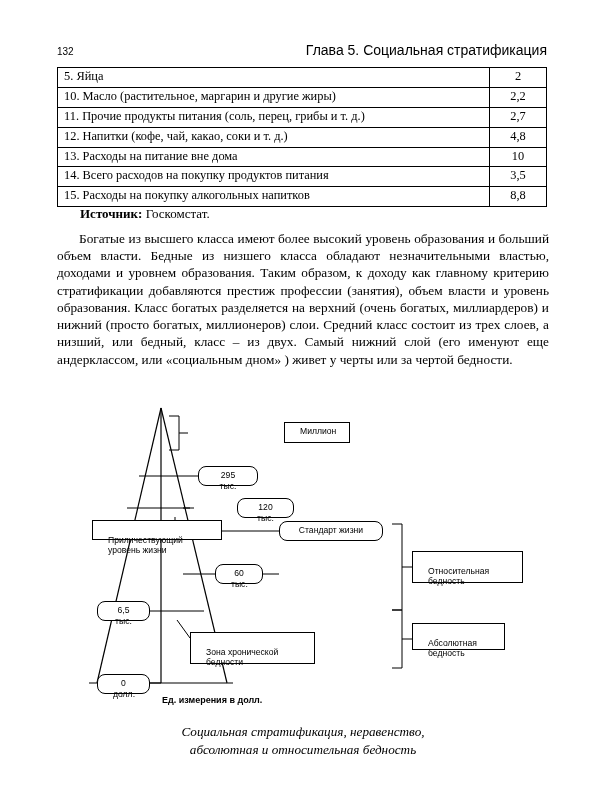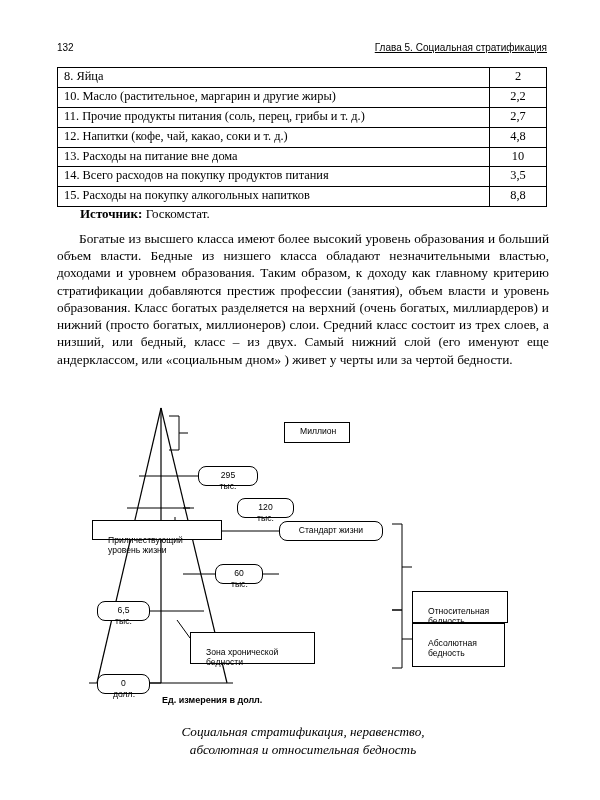--- a/index.html
+++ b/index.html
@@ -32,22 +32,21 @@
     justify-content: space-between;
     font-family: "Liberation Sans", sans-serif;
     font-size: 9.5px;
   }
   .page-number {
     font-family: "Liberation Sans", sans-serif;
     font-size: 10px;
   }
   .chapter-title {
     font-family: "Liberation Sans", sans-serif;
-    font-size: 10px;
-    text-decoration: underline;
+    font-size: 14px;
   }
   
   .table-wrap {
     position: absolute;
     left: 57px;
     top: 67px;
     width: 490px;
   }
   table.food-table {
     border-collapse: collapse;
@@ -132,21 +131,21 @@
 
   <div class="header">
     <span class="page-number">132</span>
     <span class="chapter-title">Глава 5. Социальная стратификация</span>
   </div>
 
   <div class="table-wrap">
     <table class="food-table">
       <tbody>
         <tr>
-          <td>8. Яйца</td>
+          <td>5. Яйца</td>
           <td class="val">2</td>
         </tr>
         <tr>
           <td>10. Масло (растительное, маргарин и другие жиры)</td>
           <td class="val">2,2</td>
         </tr>
         <tr>
           <td>11. Прочие продукты питания (соль, перец, грибы и т. д.)</td>
           <td class="val">2,7</td>
         </tr>
@@ -230,35 +229,35 @@
     </div>
 
     <div class="box center" style="left:222px; top:123px; width:104px; height:20px;">
       <span>Стандарт жизни</span>
     </div>
 
     <div class="box center" style="left:158px; top:166px; width:48px; height:20px;">
       <span>60 тыс.</span>
     </div>
 
-    <div class="box" style="left:355px; top:153px; width:96px; height:32px; white-space:pre-line;margin-top:40px;">
+    <div class="box" style="left:355px; top:153px; width:111px; height:32px; white-space:pre-line;">
       <span>Относительная
 бедность</span>
     </div>
 
     <div class="box center" style="left:40px; top:203px; width:53px; height:20px;">
       <span>6,5 тыс.</span>
     </div>
 
     <div class="box" style="left:133px; top:234px; width:125px; height:32px; white-space:pre-line;">
       <span>Зона хронической
 бедности</span>
     </div>
 
-    <div class="box" style="left:355px; top:225px; width:93px; height:44px; white-space:pre-line;">
+    <div class="box" style="left:355px; top:225px; width:93px; height:27px; white-space:pre-line;">
       <span>Абсолютная
 бедность</span>
     </div>
 
     <div class="box center" style="left:40px; top:276px; width:53px; height:20px;">
       <span>0 долл.</span>
     </div>
 
     <div class="unit-label" style="left:105px; top:297px;">Ед. измерения в долл.</div>
   </div>

